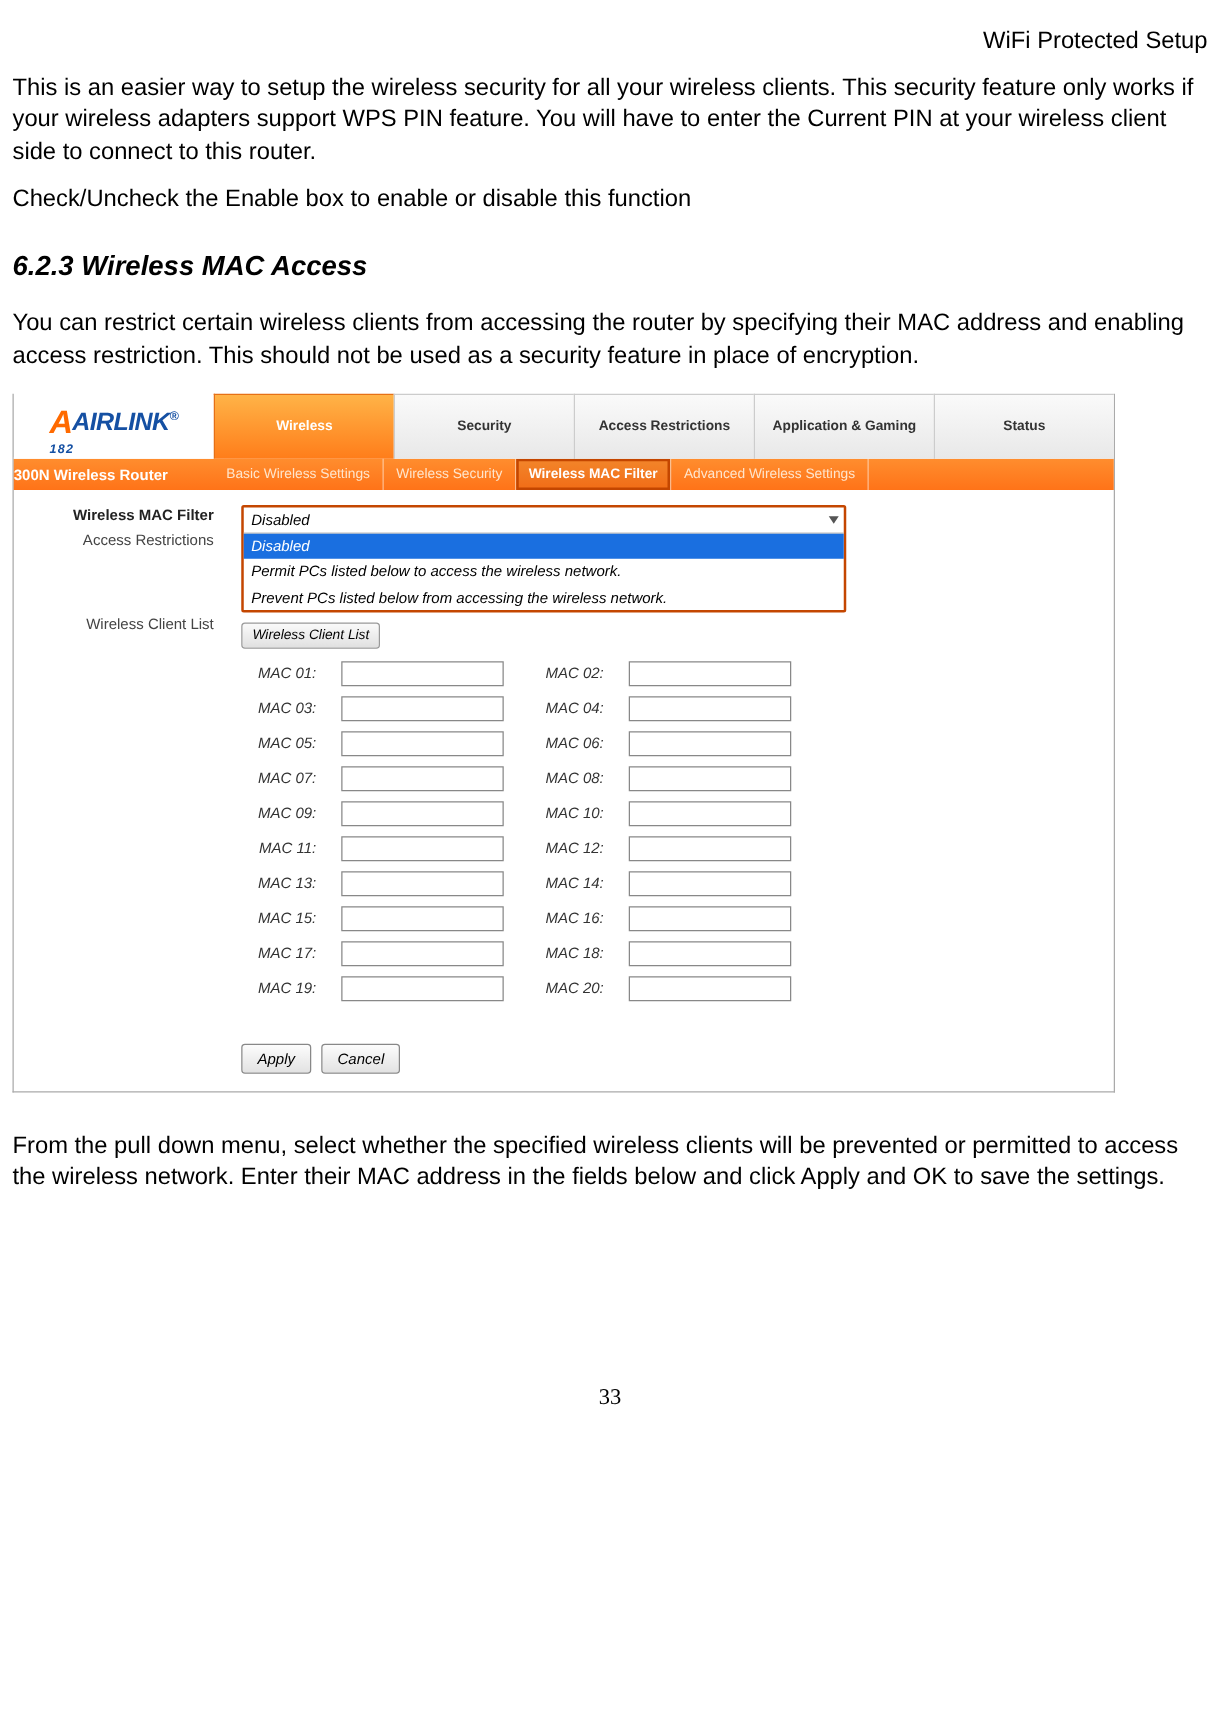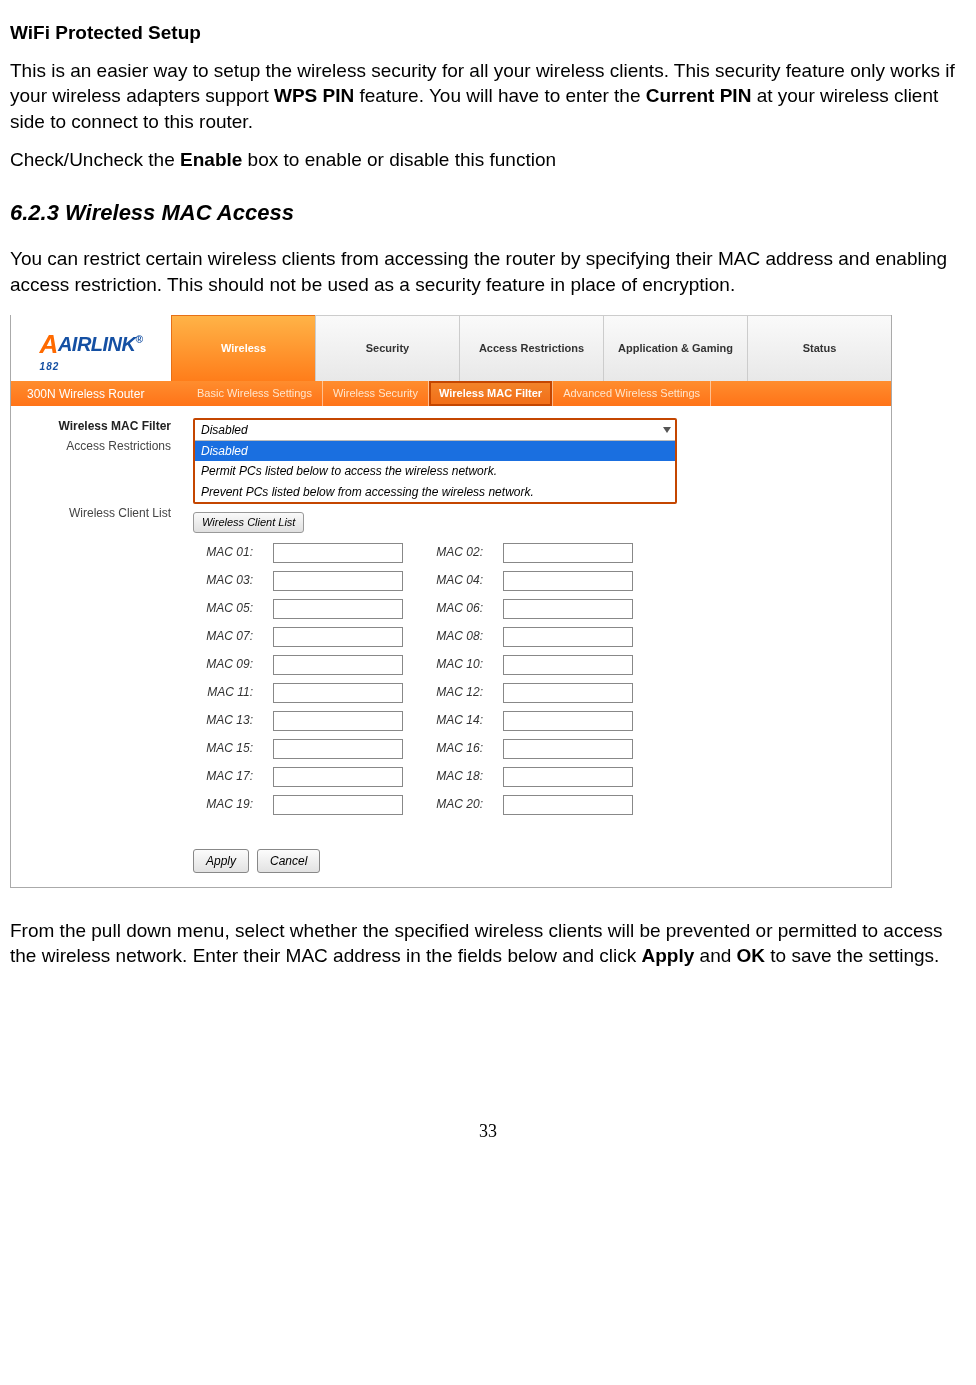--- a/index.html
+++ b/index.html
@@ -4,40 +4,40 @@
 <style>
   body {
     font-family: Arial, Helvetica, sans-serif;
     font-size: 18px;
     margin: 0;
     padding: 8px 10px 40px 10px;
     width: 956px;
     color: #000;
     line-height: 1.35;
   }
-  .bold { font-weight: bold; }
+  .bold { font-weight: normal; text-align: right; }
   .heading-sub {
     font-weight: bold;
     font-style: italic;
     font-size: 22px;
     margin: 26px 0 18px 0;
   }
   .para { margin: 12px 0; font-size: 19px;}
   .figure {
     margin: 18px 0 10px 0;
     width: 880px;
     border: 1px solid #aaa;
     border-top: none;
     font-size: 12px;
     background: #fff;
     position: relative;
   }
   .fig-header {
     display: flex;
-    height: 66px;
+    height: 52px;
   }
   .logo-box {
     width: 160px;
     display:flex;
     align-items:center;
     justify-content:center;
     border-bottom:1px solid #fff;
     padding-top:4px;
   }
   .tabs {
@@ -67,22 +67,22 @@
   .subbar {
     height:25px;
     background: linear-gradient(#ff8d2e,#ff7318);
     display:flex;
     color:#fff;
     font-size:11px;
     align-items:center;
   }
   .subbar .router-name {
     width:160px;
-    padding-left:16px;
-    font-weight:normal;
+    padding-left:0;
+    font-weight:bold;
     font-size:12px;
     color:#fff;
   }
   .subtabs {
     display:flex;
     flex:1;
     height:100%;
   }
   .subtab {
     display:flex;

